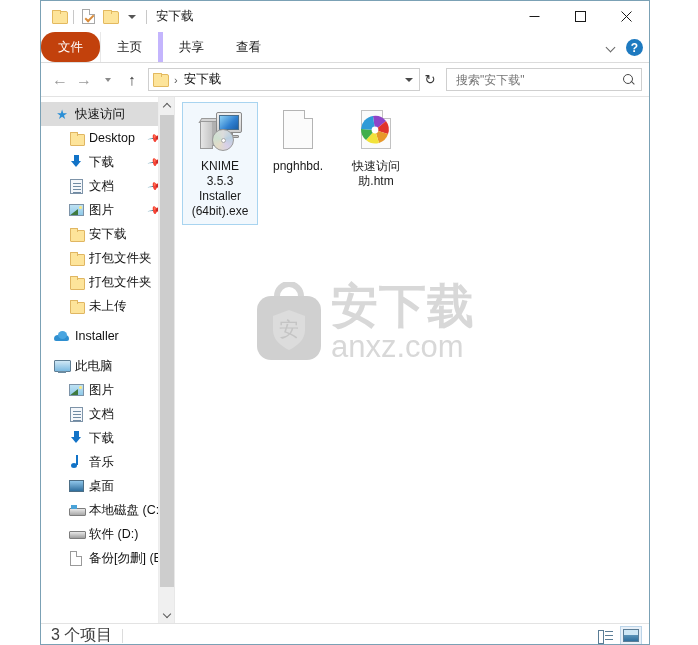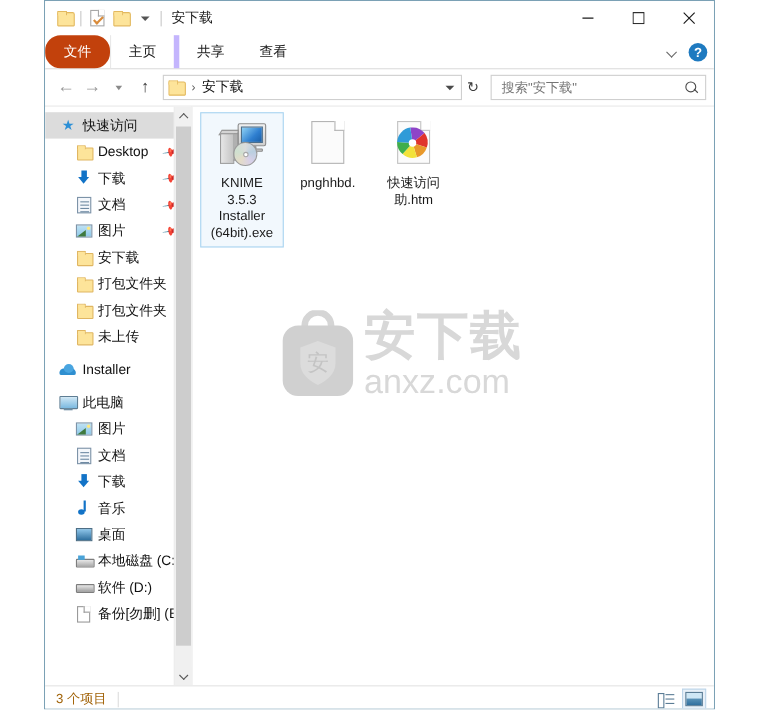--- a/index.html
+++ b/index.html
@@ -731,22 +731,22 @@
   #statusbar {
     position: relative;
     height: 24px;
     background: #ffffff;
     border-top: 1px solid #e3e3e3;
     display: flex;
     align-items: center;
     padding: 0 6px;
   }
   #status-count {
-    font-size: 12px;
-    color: #a16207;
+    font-size: 16px;
+    color: #404040;
     padding-left: 4px;
   }
   #status-sep {
     width: 1px; height: 14px;
     background: #dcdcdc;
     margin-left: 10px;
   }
   #status-views {
     position: absolute;
     right: 7px;

